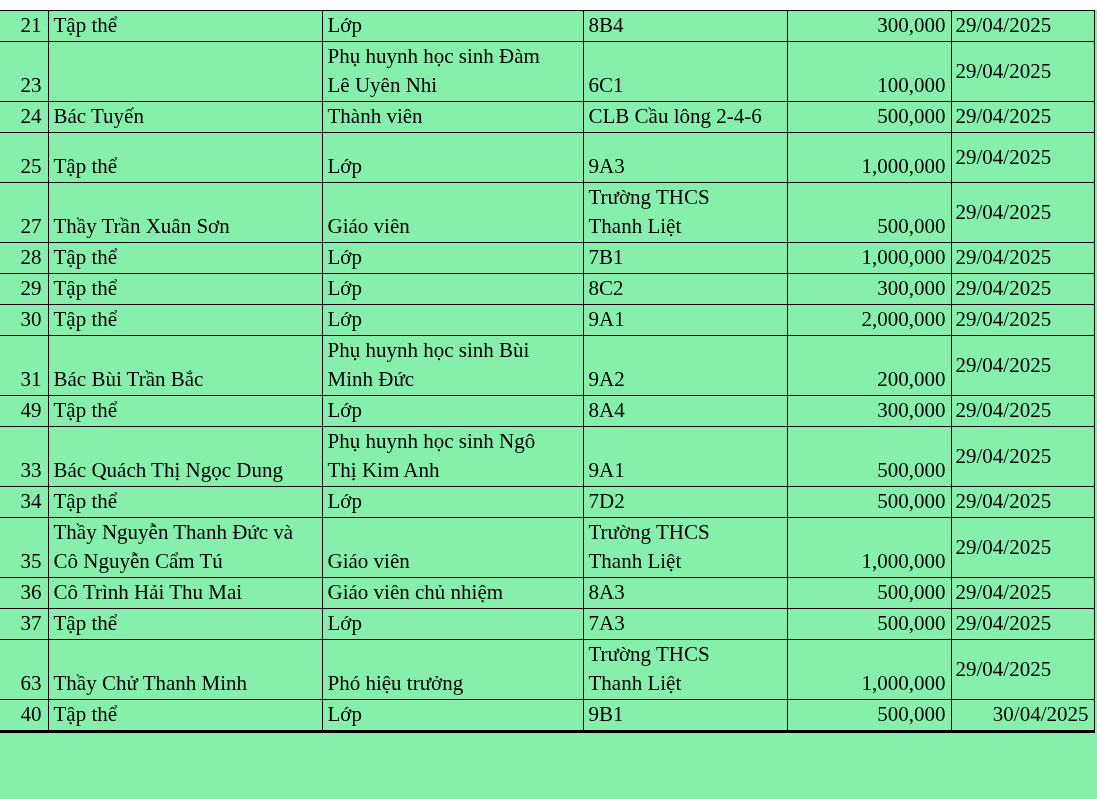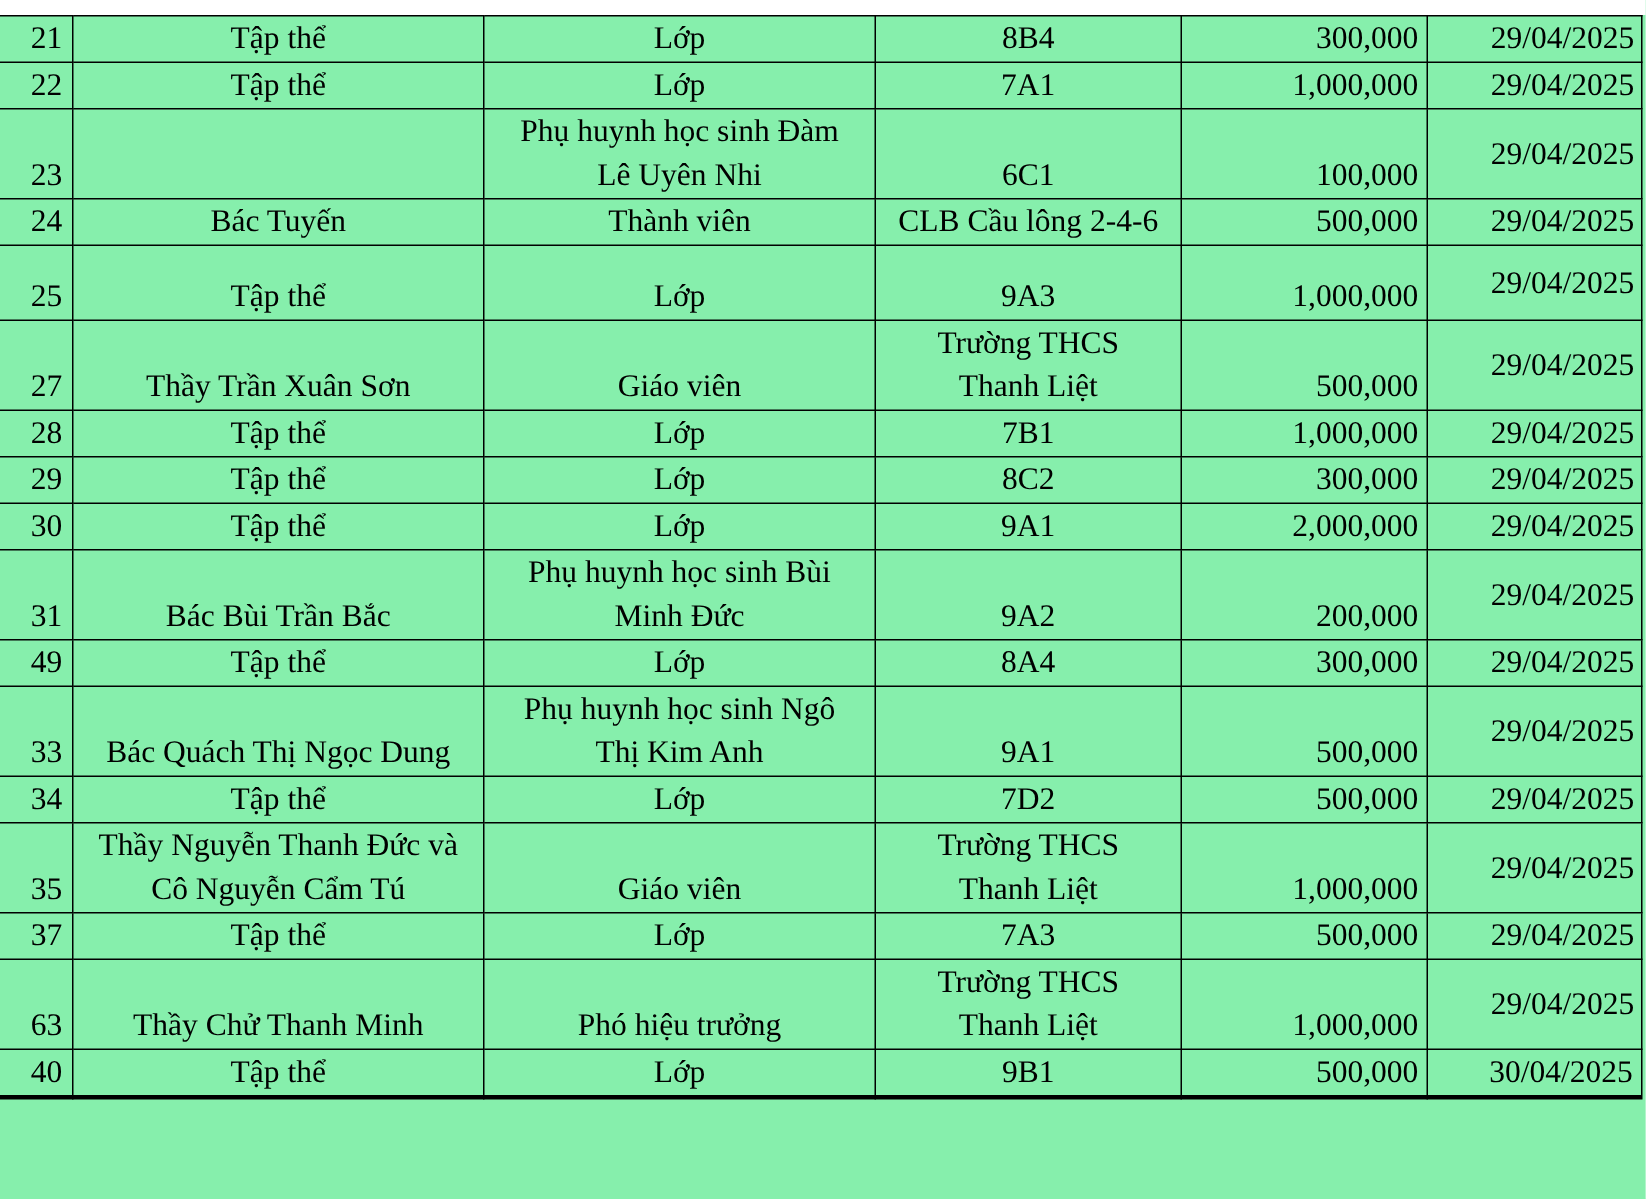--- a/index.html
+++ b/index.html
@@ -37,30 +37,30 @@
     padding: 0 4px 1px 4px;
     overflow: hidden;
     white-space: pre-line;
   }
   td.no {
     text-align: right;
     padding-right: 6px;
     border-left: none;
   }
   td.name, td.role, td.unit {
-    text-align: center;
+    text-align: left;
     padding-left: 5px;
   }
   td.amount {
     text-align: right;
     padding-right: 5px;
     white-space: nowrap;
   }
   td.date {
-    text-align: right;
+    text-align: left;
     vertical-align: middle;
     white-space: nowrap;
   }
   td.date.align-right {
     text-align: right;
     padding-right: 5px;
   }
 </style>
 </head>
 <body>
@@ -77,28 +77,20 @@
     </colgroup>
     <tbody>
         <tr style="height: 31px;">
           <td class="no">21</td>
           <td class="name">Tập thể</td>
           <td class="role">Lớp</td>
           <td class="unit">8B4</td>
           <td class="amount">300,000</td>
           <td class="date">29/04/2025</td>
         </tr>
-        <tr style="height: 30px;">
-          <td class="no">22</td>
-          <td class="name">Tập thể</td>
-          <td class="role">Lớp</td>
-          <td class="unit">7A1</td>
-          <td class="amount">1,000,000</td>
-          <td class="date">29/04/2025</td>
-        </tr>
         <tr style="height: 59px;">
           <td class="no">23</td>
           <td class="name"></td>
           <td class="role">Phụ huynh học sinh Đàm
 Lê Uyên Nhi</td>
           <td class="unit">6C1</td>
           <td class="amount">100,000</td>
           <td class="date">29/04/2025</td>
         </tr>
         <tr style="height: 30px;">
@@ -188,20 +180,28 @@
           <td class="no">35</td>
           <td class="name">Thầy Nguyễn Thanh Đức và
 Cô Nguyễn Cẩm Tú</td>
           <td class="role">Giáo viên</td>
           <td class="unit">Trường THCS
 Thanh Liệt</td>
           <td class="amount">1,000,000</td>
           <td class="date">29/04/2025</td>
         </tr>
         <tr style="height: 30px;">
+          <td class="no">36</td>
+          <td class="name">Cô Trình Hải Thu Mai</td>
+          <td class="role">Giáo viên chủ nhiệm</td>
+          <td class="unit">8A3</td>
+          <td class="amount">500,000</td>
+          <td class="date">29/04/2025</td>
+        </tr>
+        <tr style="height: 30px;">
           <td class="no">37</td>
           <td class="name">Tập thể</td>
           <td class="role">Lớp</td>
           <td class="unit">7A3</td>
           <td class="amount">500,000</td>
           <td class="date">29/04/2025</td>
         </tr>
         <tr style="height: 60px;">
           <td class="no">63</td>
           <td class="name">Thầy Chử Thanh Minh</td>

